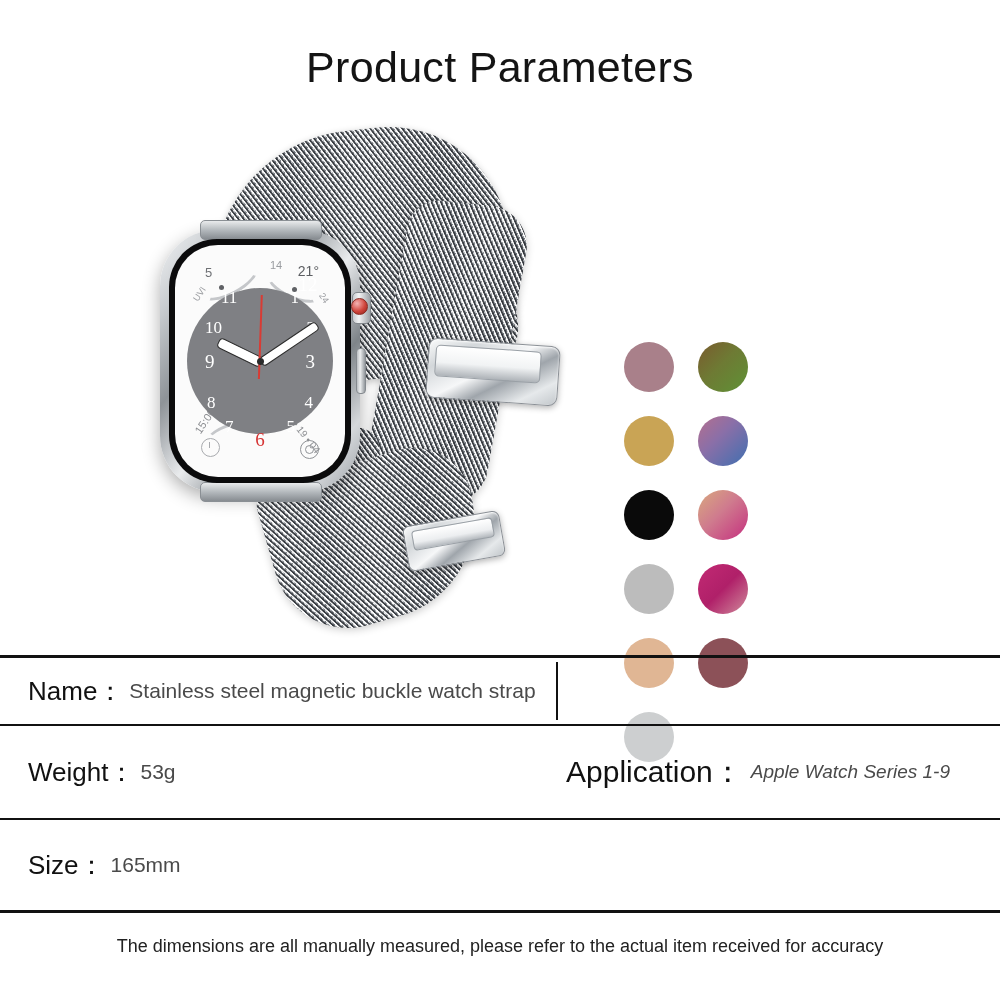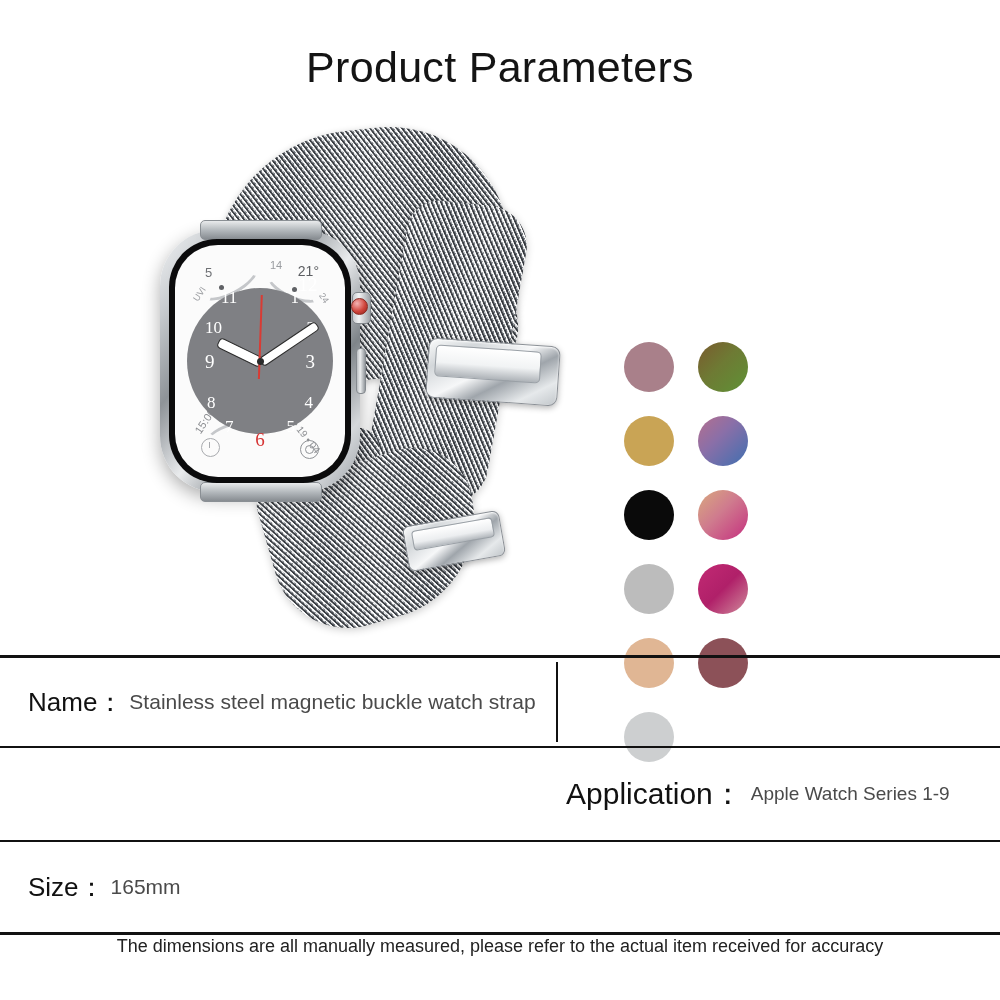--- a/index.html
+++ b/index.html
@@ -403,21 +403,21 @@
     top: 655px;
     width: 1000px;
     border-top: 3px solid #111111;
   }
   .prow {
     position: relative;
     width: 1000px;
     border-bottom: 2px solid #111111;
     box-sizing: border-box;
   }
-  .prow-1 { height: 90px; }
+  .prow-1 { height: 68px; }
   .prow-2 { height: 94px; }
   .prow-3 { height: 93px; border-bottom: 3px solid #111111; }
 
   .pcell {
     position: absolute;
     top: 0;
     height: 100%;
     display: flex;
     align-items: center;
     box-sizing: border-box;
@@ -449,20 +449,21 @@
     white-space: nowrap;
     margin-left: 6px;
   }
   .pvalue-multi {
     font-size: 19px;
     font-weight: 300;
     color: #4a4a4a;
     line-height: 1.28;
     margin-left: 8px;
     white-space: nowrap;
+    font-style: italic;
   }
   .pvalue-multi div { white-space: nowrap; }
 
   .pcell-app .plabel { font-size: 30px; }
 
   
   .footnote {
     position: absolute;
     left: 0;
     top: 936px;
@@ -564,20 +565,24 @@
 
   <div class="prow prow-1">
     <div class="divider-v"></div>
     <div class="pcell pcell-left">
       <span class="plabel">Name：</span>
       <span class="pvalue">Stainless steel magnetic buckle watch strap</span>
     </div>
   </div>
 
   <div class="prow prow-2">
+    <div class="pcell pcell-left">
+      <span class="plabel">Weight：</span>
+      <span class="pvalue">53g</span>
+    </div>
     <div class="pcell pcell-right pcell-app">
       <span class="plabel">Application：</span>
       <span class="pvalue-multi" id="application-lines">
           <div>Apple Watch Series 1-9</div>
         </span>
     </div>
   </div>
 
   <div class="prow prow-3">
     <div class="pcell pcell-full">

